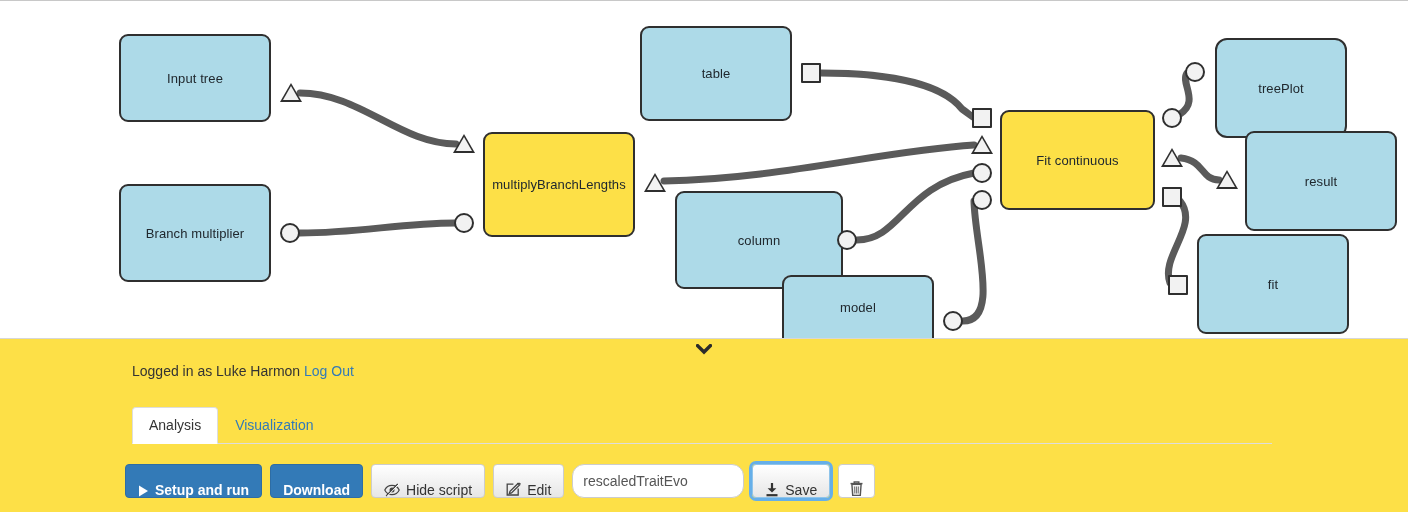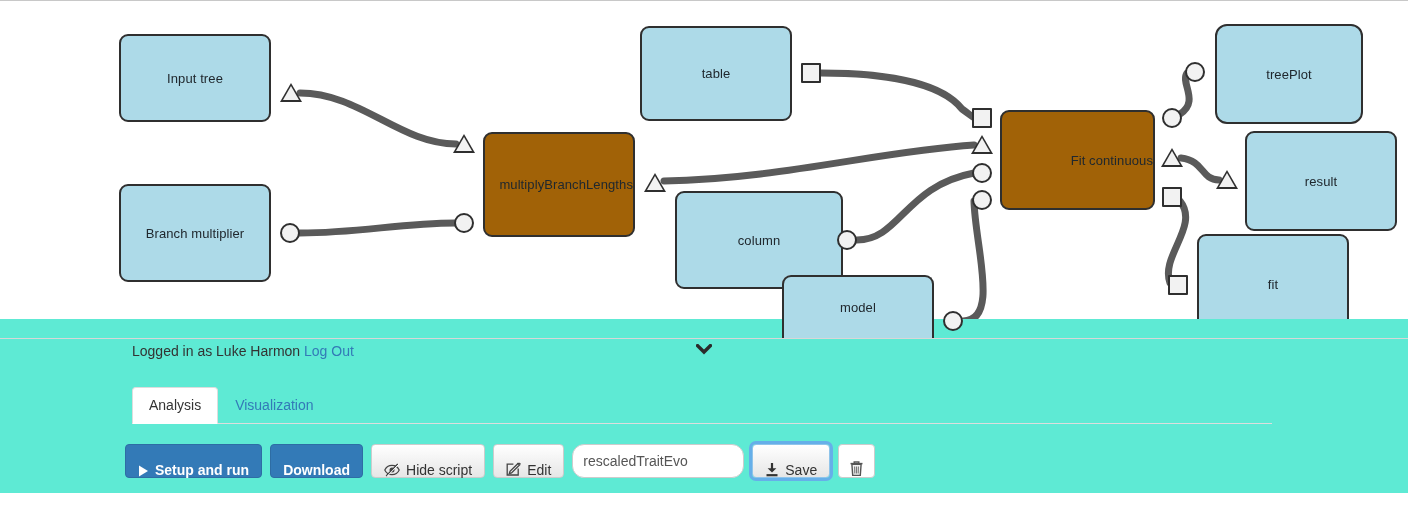--- a/index.html
+++ b/index.html
@@ -40,21 +40,21 @@
     border: 2px solid #2f2f2f;
     border-radius: 9px;
     display: flex;
     align-items: center;
     justify-content: center;
     font-size: 13px;
     color: #20282e;
     letter-spacing: .1px;
   }
   .node.data  { background: #addae8; }
-  .node.proc  { background: #a16207; justify-content: flex-end; }
+  .node.proc  { background: #fde047; }
   .node-label { pointer-events: none; }
 
   
   .node.clipped-ghost {
     border: 2px solid #d8e3e8;
     background: #f8fcfd;
     z-index: 1;
   }
 
   
@@ -107,24 +107,24 @@
     justify-content: center;
     z-index: 21;
     cursor: pointer;
   }
   #collapse-handle svg { display: block; }
 
   
   #panel {
     position: absolute;
     left: 0;
-    top: 318px;
+    top: 338px;
     width: 1408px;
     height: 174px;
-    background: #5eead4;
+    background: #fde047;
   }
   #login-line {
     position: absolute;
     left: 132px;
     top: 24px;
     font-size: 14px;
     color: #333333;
     white-space: nowrap;
   }
   #login-line .link {
@@ -255,21 +255,21 @@
         <div class="node data" style="left: 675px; top: 190px; width: 168px; height: 98px;">
           <span class="node-label">column</span>
         </div>
         <div class="node clipped-ghost" style="left: 782px; top: 274px; width: 152px; height: 98px;"></div>
         <div class="node data" style="left: 782px; top: 274px; width: 152px; height: 63px; border-bottom: none; border-bottom-left-radius: 0px; border-bottom-right-radius: 0px; z-index: 2;">
           <span class="node-label">model</span>
         </div>
         <div class="node proc" style="left: 1000px; top: 109px; width: 155px; height: 100px;">
           <span class="node-label">Fit continuous</span>
         </div>
-        <div class="node data" style="left: 1215px; top: 23px; width: 148px; height: 100px; border-radius: 12px;">
+        <div class="node data" style="left: 1215px; top: 37px; width: 132px; height: 100px; border-radius: 12px;">
           <span class="node-label">treePlot</span>
         </div>
         <div class="node data" style="left: 1245px; top: 130px; width: 152px; height: 100px;">
           <span class="node-label">result</span>
         </div>
         <div class="node data" style="left: 1197px; top: 233px; width: 152px; height: 100px;">
           <span class="node-label">fit</span>
         </div>
       </div>
     <div id="port-layer">

